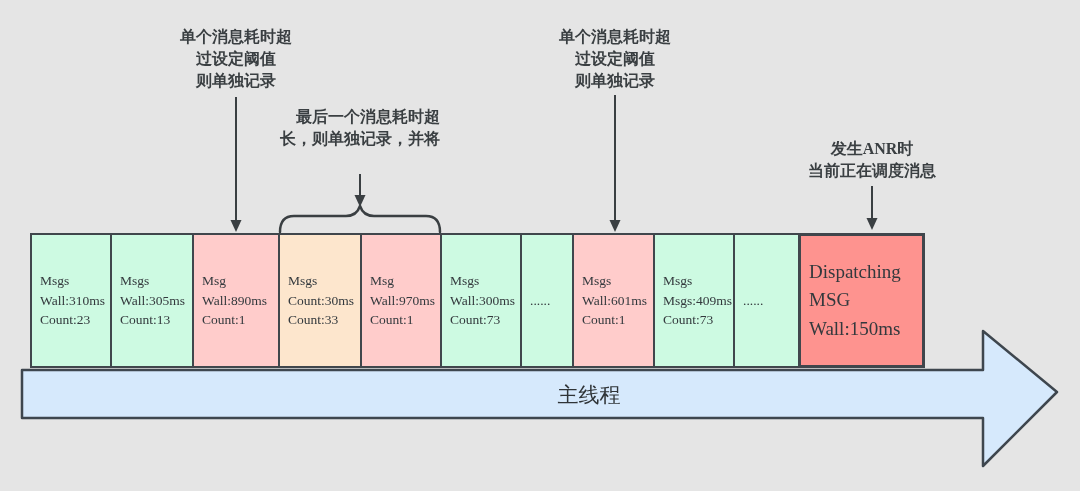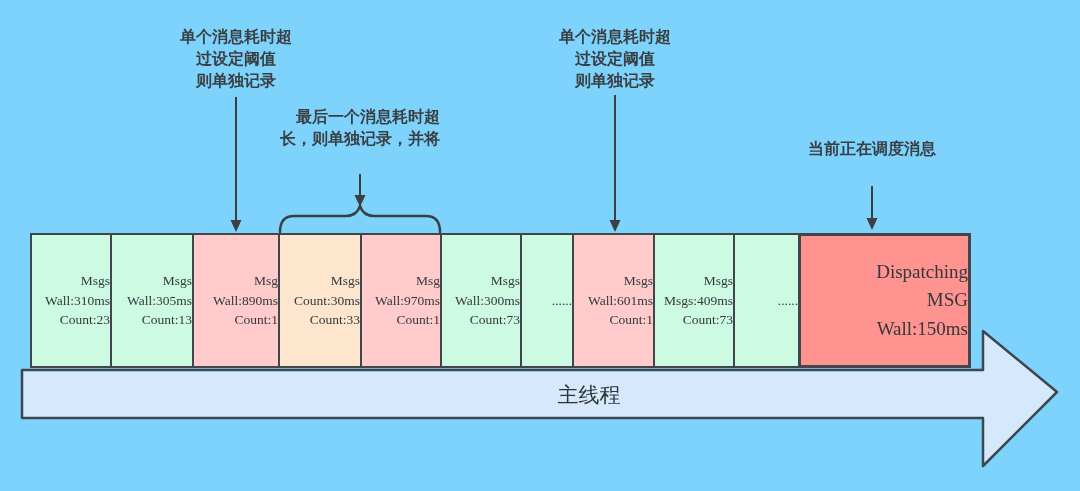--- a/index.html
+++ b/index.html
@@ -1,19 +1,19 @@
 <!DOCTYPE html>
 <html><head>
 <meta charset="utf-8">
 <style>
   html,body{margin:0;padding:0;background:#fff;}
   .canvas{
     position:relative;
     width:1080px;height:491px;
-    background:#7dd3fc;
+    background:#e5e5e5;
     font-family:"Liberation Serif","DejaVu Serif",serif;
     color:#333;
     overflow:hidden;
   }
   .connector-layer{
     position:absolute;left:0;top:0;width:1080px;height:491px;
   }
   .annotation{
     position:absolute;
     transform:translateX(-50%);
@@ -26,24 +26,25 @@
   }
   .annotation span{display:block;}
   .blocks-row{
     position:absolute;left:0;top:233px;height:135px;
   }
   .block{
     position:absolute;top:0;height:135px;
     box-sizing:border-box;
     border:2px solid #40464c;
     display:flex;flex-direction:column;
-    justify-content:center;align-items:flex-end;
+    justify-content:center;align-items:flex-start;
     text-align:center;
     font-size:13.5px;line-height:1.45;
     color:#33393d;
+    padding-left:8px;
   }
   .block span{display:block;}
   .c-green{background:#cdfae2;}
   .c-pink{background:#ffcccb;}
   .c-orange{background:#fde6cd;}
   .c-red{background:#fe938f;}
   .block.dispatching{
     border-width:3px;
     font-size:19px;line-height:1.5;
   }
@@ -92,20 +93,21 @@
     <span>长，则单独记录，并将</span>
   </div>
 
   <div class="annotation" style="left:615px;top:26px;">
     <span>单个消息耗时超</span>
     <span>过设定阈值</span>
     <span>则单独记录</span>
   </div>
 
   <div class="annotation" style="left:872px;top:138px;">
+    <span>发生ANR时</span>
     <span>当前正在调度消息</span>
   </div>
 
   <div class="blocks-row">
 
     <div class="block c-green" style="left:30px;width:82px;">
       <span>Msgs</span>
       <span>Wall:310ms</span>
       <span>Count:23</span>
     </div>
@@ -153,21 +155,21 @@
     <div class="block c-green" style="left:653px;width:82px;">
       <span>Msgs</span>
       <span>Msgs:409ms</span>
       <span>Count:73</span>
     </div>
 
     <div class="block c-green" style="left:733px;width:67px;">
       <span>......</span>
     </div>
 
-    <div class="block c-red dispatching" style="left:798px;width:173px;">
+    <div class="block c-red dispatching" style="left:798px;width:127px;">
       <span>Dispatching</span>
       <span>MSG</span>
       <span>Wall:150ms</span>
     </div>
 
   </div>
 
   <div class="thread-label">主线程</div>
 
 </div>

